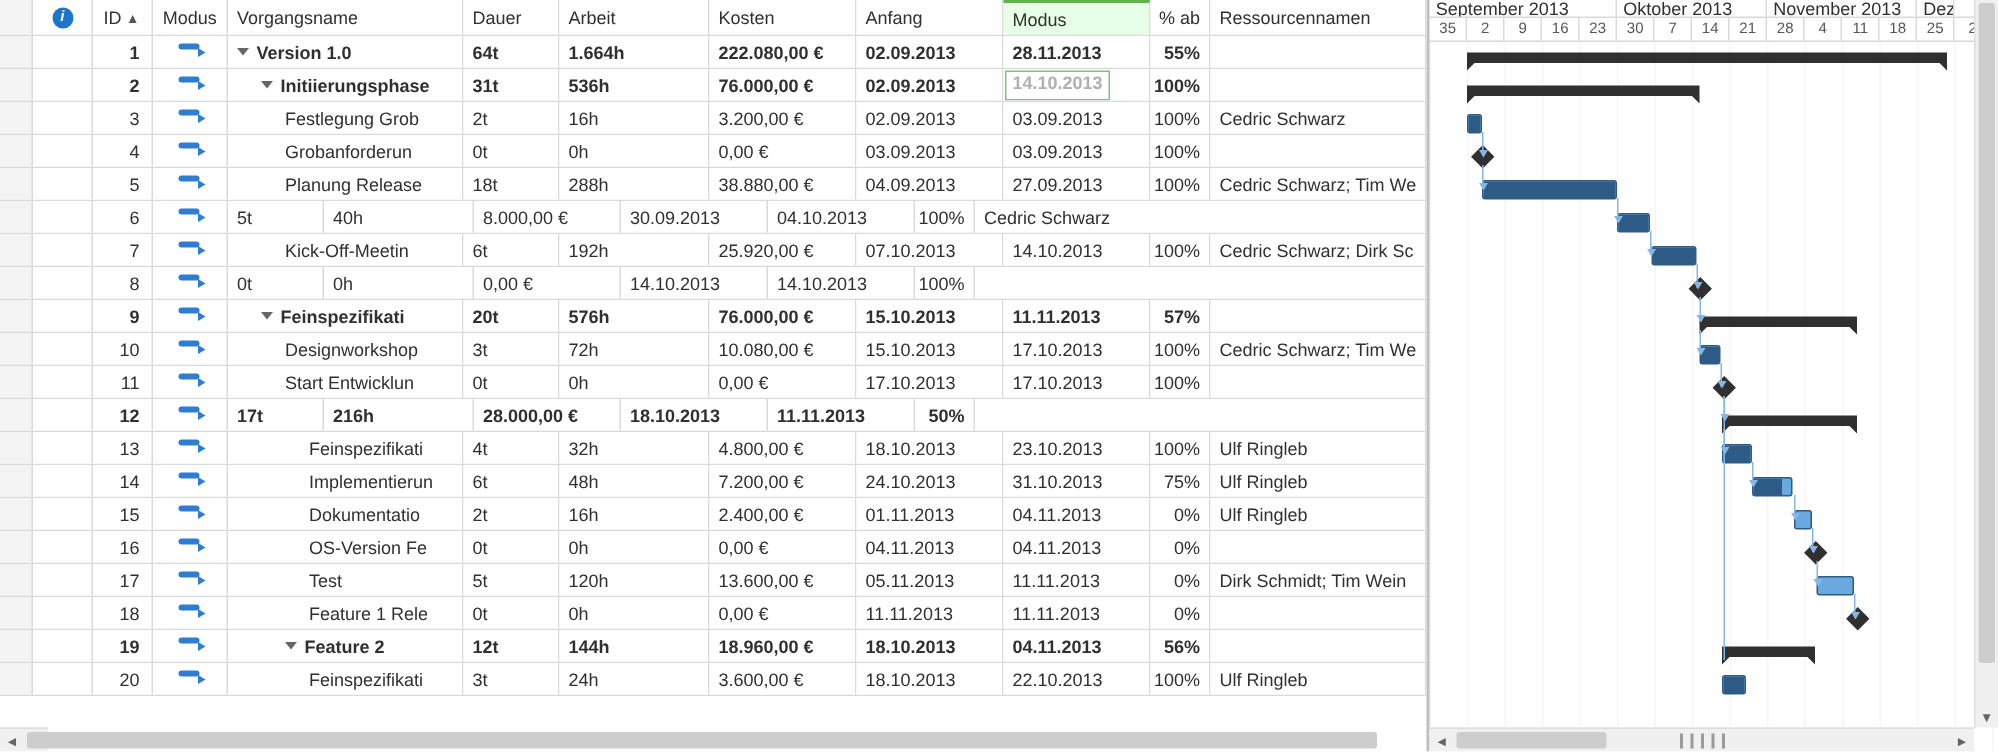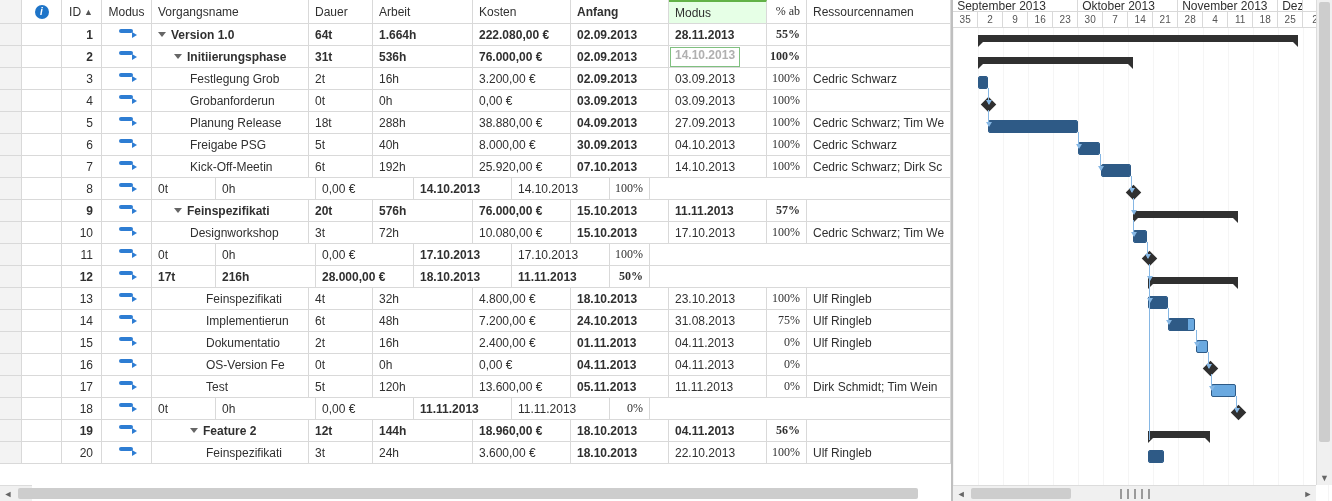--- a/index.html
+++ b/index.html
@@ -33,23 +33,23 @@
   .row .editing{border:1px solid #80c080;background:#fff;color:var(--text-dim);margin:1px;padding:0 4px;height:calc(var(--row-h) - 2px);}
 
   .c-rowhdr{flex:0 0 22px;background:#f3f3f3 !important;}
   .c-info  {flex:0 0 40px;justify-content:center !important;}
   .c-id    {flex:0 0 40px;justify-content:flex-end !important;padding-right:8px !important;}
   .c-mode  {flex:0 0 50px;justify-content:center !important;}
   .c-name  {flex:0 0 157px;}
   .c-dur   {flex:0 0 64px;}
   .c-work  {flex:0 0 100px;}
   .c-cost  {flex:0 0 98px;}
-  .c-start {flex:0 0 98px;font-weight:bold;}
+  .c-start {flex:0 0 98px;}
   .c-end   {flex:0 0 98px;}
-  .c-pct   {flex:0 0 40px;justify-content:flex-end !important;font-family:Liberation Serif, serif;}
+  .c-pct   {flex:0 0 40px;justify-content:flex-end !important;}
   .c-res   {flex:1 1 auto;}
 
   .collapse-icon{display:inline-block;width:0;height:0;border-top:5px solid #666;border-left:4px solid transparent;border-right:4px solid transparent;margin-right:5px;flex:0 0 auto;}
 
   .mode-icon{display:inline-block;width:18px;height:14px;position:relative;}
   .mode-icon::before{content:"";position:absolute;left:1px;top:1px;width:14px;height:4px;border-radius:2px;background:#2e7dd3;}
   .mode-icon::after{content:"";position:absolute;right:-1px;top:4px;width:0;height:0;border-left:5px solid #2e7dd3;border-top:3px solid transparent;border-bottom:3px solid transparent;}
   .info-icon{display:inline-flex;width:14px;height:14px;border-radius:50%;background:#1e74c8;color:#fff;align-items:center;justify-content:center;font-weight:bold;font-size:10px;font-style:italic;}
 
   
@@ -208,23 +208,20 @@
           <div class="cell c-pct">100%</div>
           <div class="cell c-res">Cedric Schwarz; Tim We</div>
         </div>
         <div class="row">
           <div class="cell c-rowhdr"></div>
           <div class="cell c-info"></div>
           <div class="cell c-id">6</div>
           <div class="cell c-mode">
             <span class="mode-icon"></span>
           </div>
-          <div class="cell c-name" style="padding-left:38px">
-            <span>Freigabe PSG</span>
-          </div>
           <div class="cell c-dur">5t</div>
           <div class="cell c-work">40h</div>
           <div class="cell c-cost">8.000,00 €</div>
           <div class="cell c-start">30.09.2013</div>
           <div class="cell c-end">04.10.2013</div>
           <div class="cell c-pct">100%</div>
           <div class="cell c-res">Cedric Schwarz</div>
         </div>
         <div class="row">
           <div class="cell c-rowhdr"></div>
@@ -296,20 +293,23 @@
           <div class="cell c-pct">100%</div>
           <div class="cell c-res">Cedric Schwarz; Tim We</div>
         </div>
         <div class="row">
           <div class="cell c-rowhdr"></div>
           <div class="cell c-info"></div>
           <div class="cell c-id">11</div>
           <div class="cell c-mode">
             <span class="mode-icon"></span>
           </div>
+          <div class="cell c-name" style="padding-left:38px">
+            <span>Start Entwicklun</span>
+          </div>
           <div class="cell c-dur">0t</div>
           <div class="cell c-work">0h</div>
           <div class="cell c-cost">0,00 €</div>
           <div class="cell c-start">17.10.2013</div>
           <div class="cell c-end">17.10.2013</div>
           <div class="cell c-pct">100%</div>
           <div class="cell c-res"></div>
         </div>
         <div class="row bold">
           <div class="cell c-rowhdr"></div>
@@ -351,21 +351,21 @@
           <div class="cell c-mode">
             <span class="mode-icon"></span>
           </div>
           <div class="cell c-name" style="padding-left:54px">
             <span>Implementierun</span>
           </div>
           <div class="cell c-dur">6t</div>
           <div class="cell c-work">48h</div>
           <div class="cell c-cost">7.200,00 €</div>
           <div class="cell c-start">24.10.2013</div>
-          <div class="cell c-end">31.08.2013</div>
+          <div class="cell c-end">31.10.2013</div>
           <div class="cell c-pct">75%</div>
           <div class="cell c-res">Ulf Ringleb</div>
         </div>
         <div class="row">
           <div class="cell c-rowhdr"></div>
           <div class="cell c-info"></div>
           <div class="cell c-id">15</div>
           <div class="cell c-mode">
             <span class="mode-icon"></span>
           </div>
@@ -415,20 +415,23 @@
           <div class="cell c-end">11.11.2013</div>
           <div class="cell c-pct">0%</div>
           <div class="cell c-res">Dirk Schmidt; Tim Wein</div>
         </div>
         <div class="row">
           <div class="cell c-rowhdr"></div>
           <div class="cell c-info"></div>
           <div class="cell c-id">18</div>
           <div class="cell c-mode">
             <span class="mode-icon"></span>
+          </div>
+          <div class="cell c-name" style="padding-left:54px">
+            <span>Feature 1 Rele</span>
           </div>
           <div class="cell c-dur">0t</div>
           <div class="cell c-work">0h</div>
           <div class="cell c-cost">0,00 €</div>
           <div class="cell c-start">11.11.2013</div>
           <div class="cell c-end">11.11.2013</div>
           <div class="cell c-pct">0%</div>
           <div class="cell c-res"></div>
         </div>
         <div class="row bold">

